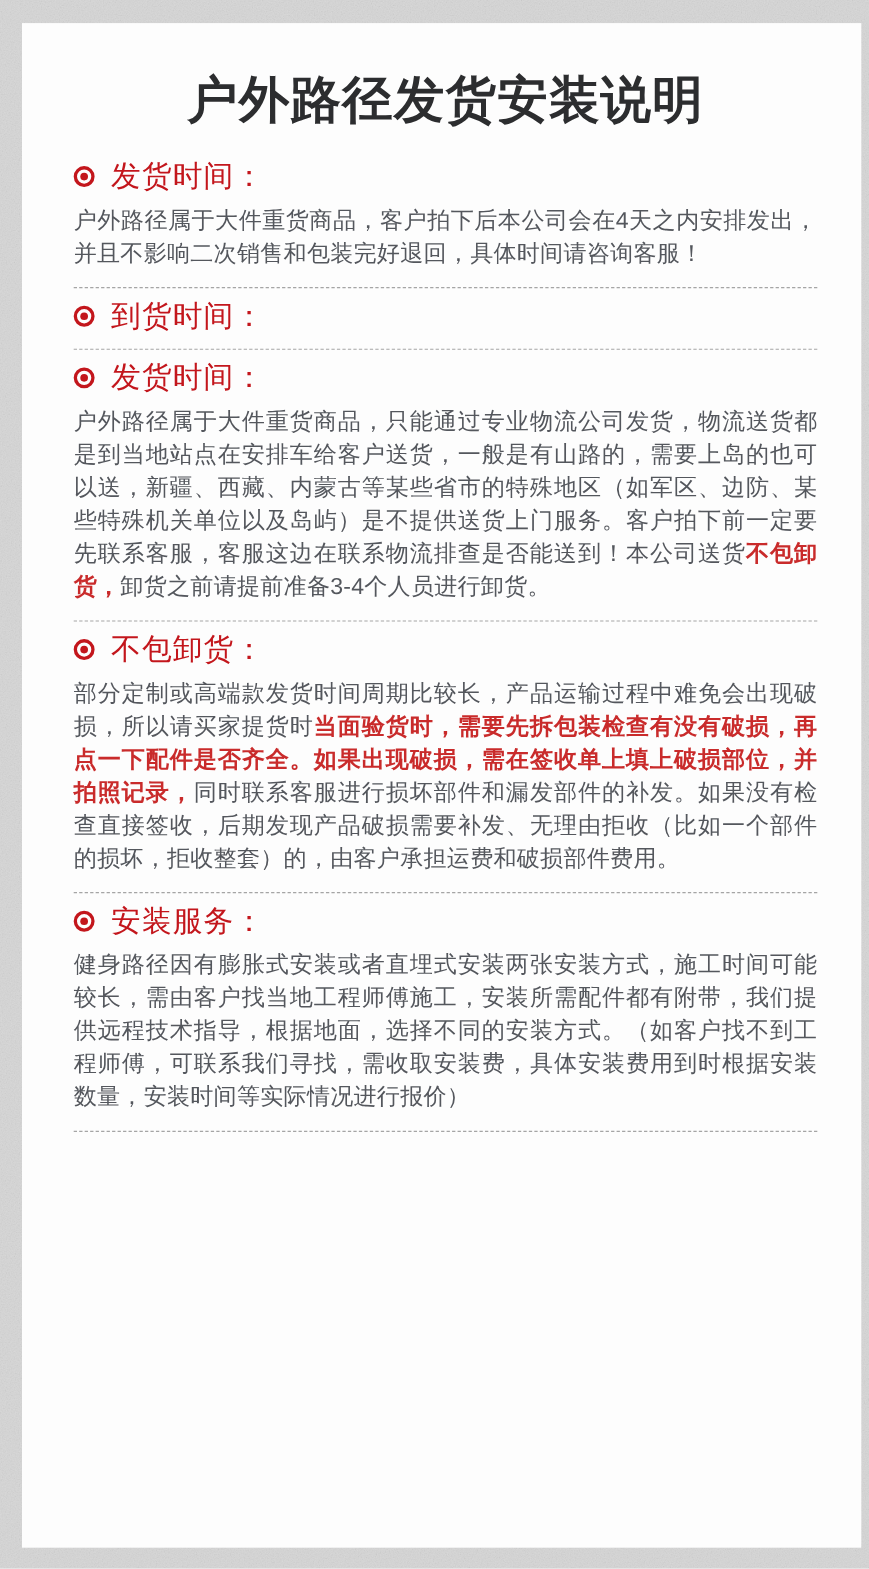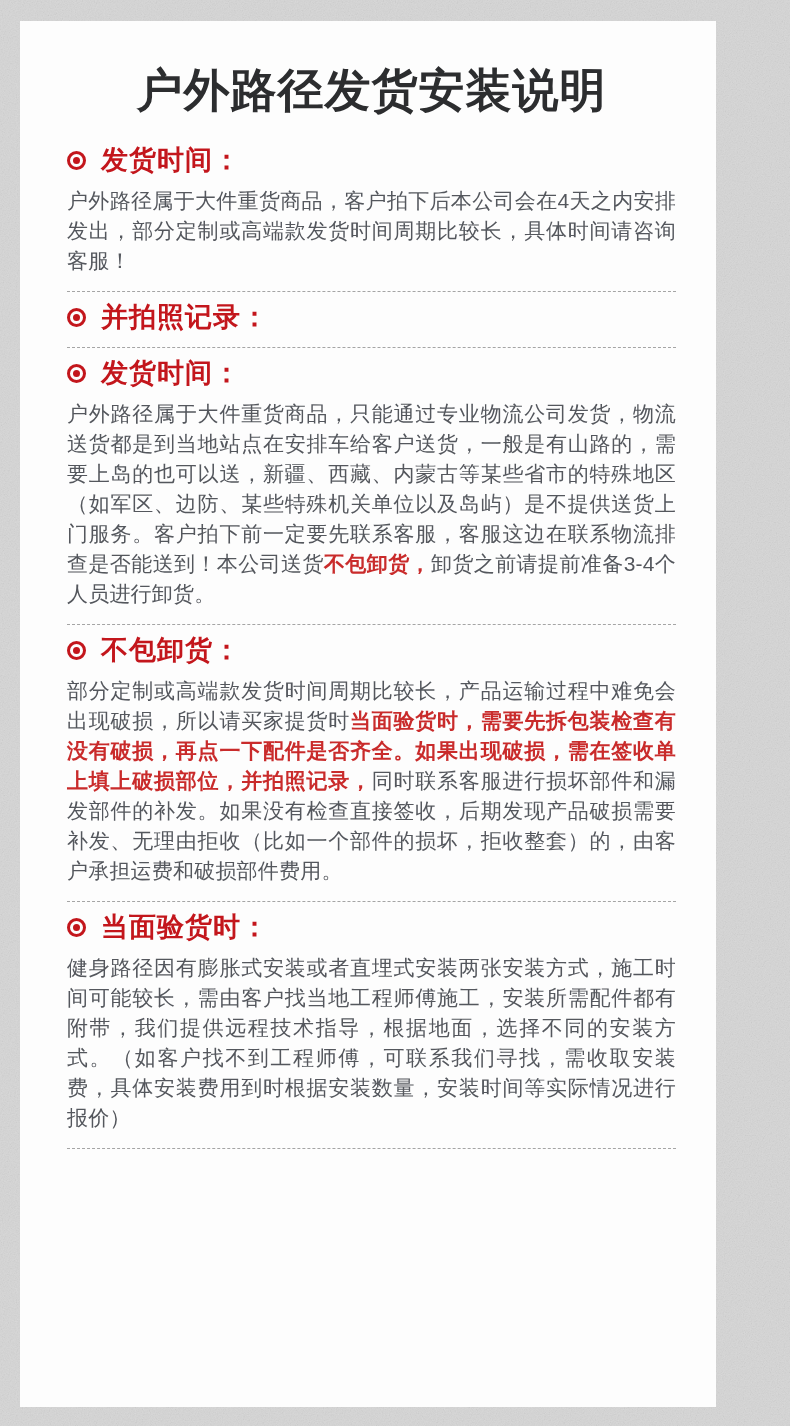--- a/index.html
+++ b/index.html
@@ -4,38 +4,38 @@
 <style>
   html, body { margin: 0; padding: 0; }
   body {
     width: 790px; height: 1426px; overflow: hidden; position: relative;
     background: var(--page-bg, #d6d6d6);
     font-family: "Liberation Sans", "DejaVu Sans", sans-serif;
   }
   .bg-noise { position: absolute; left: 0; top: 0; width: 790px; height: 1426px; z-index: 0; opacity: .5; }
   .card {
     position: relative; z-index: 1; box-sizing: border-box;
-    width: 696px; min-height: 1386px; margin: 21px 20px 5px 20px;
+    width: 763px; min-height: 1386px; margin: 21px 20px 5px 20px;
     padding: 40px 40px 0 47px;
     background: var(--card-bg, #fdfdfd);
   }
   .title {
     margin: 0 0 26px 0; text-align: center;
     font-size: 46px; line-height: 58px; font-weight: 700;
     color: var(--title-text, #2c2d2f); letter-spacing: 1px;
   }
   .sec-head { display: flex; align-items: center; gap: 15px; margin: 10px 0 0 0; }
   .bullet {
     flex: 0 0 auto; width: 13px; height: 13px; border-radius: 50%;
     border: 3px solid var(--heading-red, #c3161c);
     display: inline-flex; align-items: center; justify-content: center;
   }
   .bullet .dot { width: 7px; height: 7px; border-radius: 50%; background: var(--heading-red, #c3161c); }
   .sec-title {
-    font-size: 27px; line-height: 30px; font-weight: 700;
+    font-size: 27px; line-height: 30px; font-weight: 400;
     color: var(--heading-red, #c3161c); letter-spacing: 1px;
   }
   .sec-body {
     margin: 11px 0 0 0; font-size: 21px; line-height: 30px;
     color: var(--body-text, #54575d);
     text-align: justify; text-justify: inter-ideograph;
     letter-spacing: .2px;
   }
   .em { color: var(--emphasis-red, #c92b2b); font-weight: 700; }
   .divider {
@@ -61,30 +61,30 @@
 
   <h1 class="title">户外路径发货安装说明</h1>
 
   <section>
     <div class="sec-head">
       <span class="bullet">
           <span class="dot"></span>
         </span>
       <span class="sec-title">发货时间：</span>
     </div>
-    <p class="sec-body"><span>户外路径属于大件重货商品，客户拍下后本公司会在4天之内安排发出，部分定制或高端款发货时间周期比较长，具体时间请咨询客服！</span></p>
+    <p class="sec-body"><span>户外路径属于大件重货商品，客户拍下后本公司会在4天之内安排发出，并且不影响二次销售和包装完好退回，具体时间请咨询客服！</span></p>
     <hr class="divider">
   </section>
 
   <section>
     <div class="sec-head">
       <span class="bullet">
           <span class="dot"></span>
         </span>
-      <span class="sec-title">并拍照记录：</span>
+      <span class="sec-title">到货时间：</span>
     </div>
     <hr class="divider">
   </section>
 
   <section>
     <div class="sec-head">
       <span class="bullet">
           <span class="dot"></span>
         </span>
       <span class="sec-title">发货时间：</span>
@@ -102,20 +102,20 @@
     </div>
     <p class="sec-body"><span>部分定制或高端款发货时间周期比较长，产品运输过程中难免会出现破损，所以请买家提货时</span><span class="em">当面验货时，需要先拆包装检查有没有破损，再点一下配件是否齐全。如果出现破损，需在签收单上填上破损部位，并拍照记录，</span><span>同时联系客服进行损坏部件和漏发部件的补发。如果没有检查直接签收，后期发现产品破损需要补发、无理由拒收（比如一个部件的损坏，拒收整套）的，由客户承担运费和破损部件费用。</span></p>
     <hr class="divider">
   </section>
 
   <section>
     <div class="sec-head">
       <span class="bullet">
           <span class="dot"></span>
         </span>
-      <span class="sec-title">当面验货时：</span>
+      <span class="sec-title">安装服务：</span>
     </div>
     <p class="sec-body"><span>健身路径因有膨胀式安装或者直埋式安装两张安装方式，施工时间可能较长，需由客户找当地工程师傅施工，安装所需配件都有附带，我们提供远程技术指导，根据地面，选择不同的安装方式。（如客户找不到工程师傅，可联系我们寻找，需收取安装费，具体安装费用到时根据安装数量，安装时间等实际情况进行报价）</span></p>
     <hr class="divider">
   </section>
 
 
 </div>
 
 </body></html>

